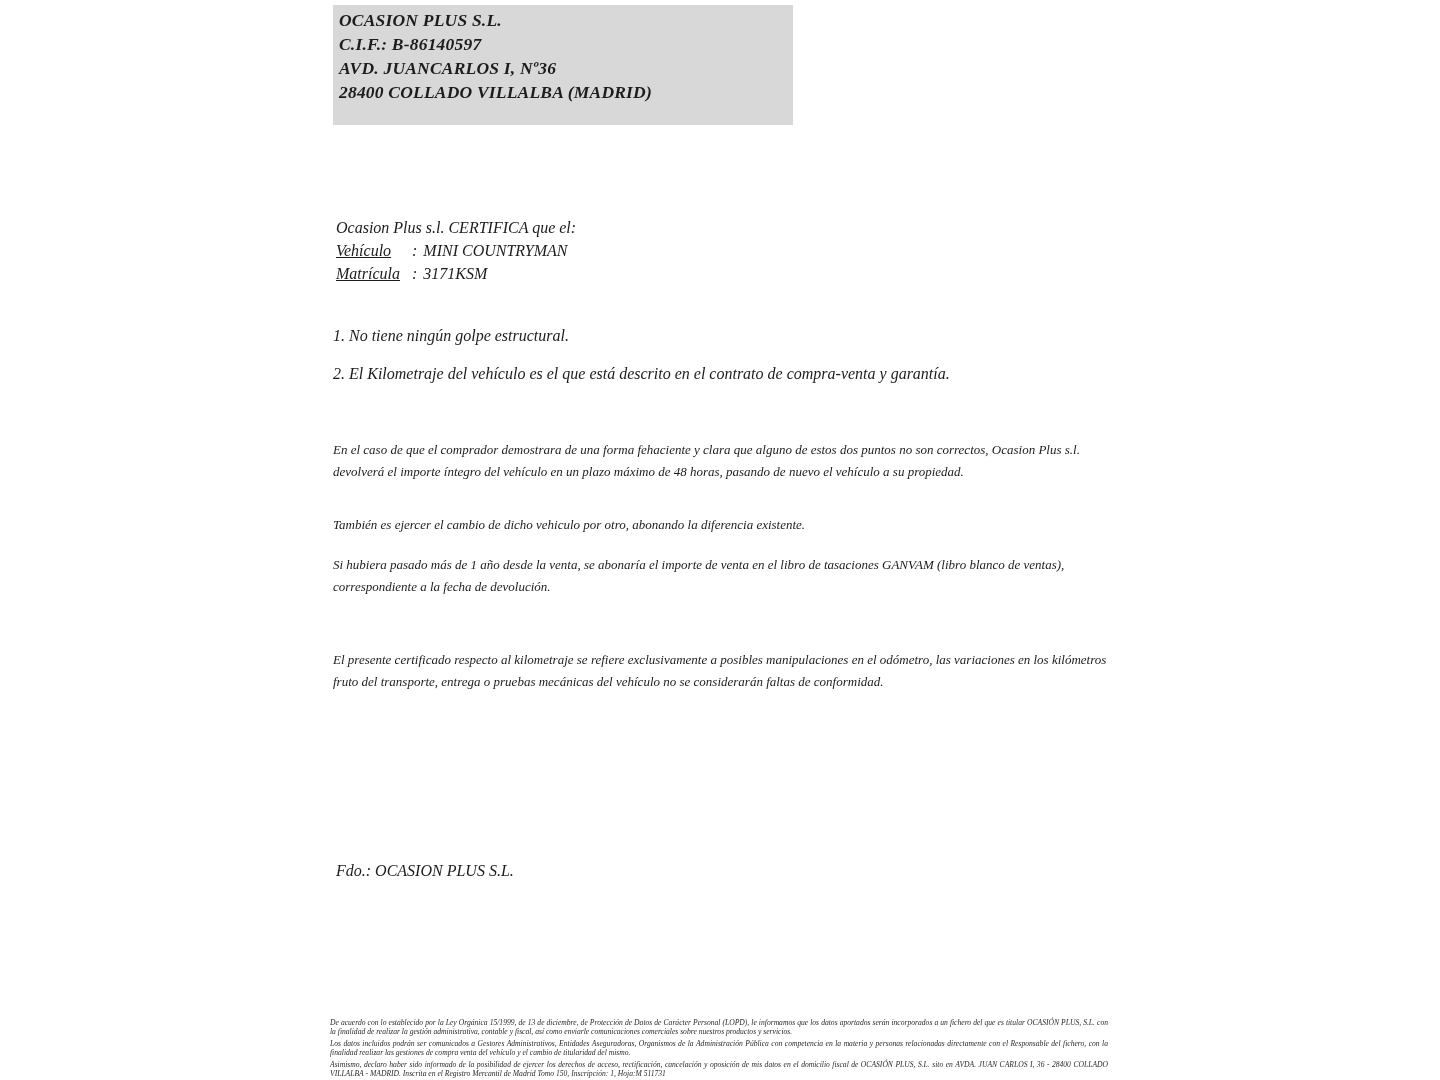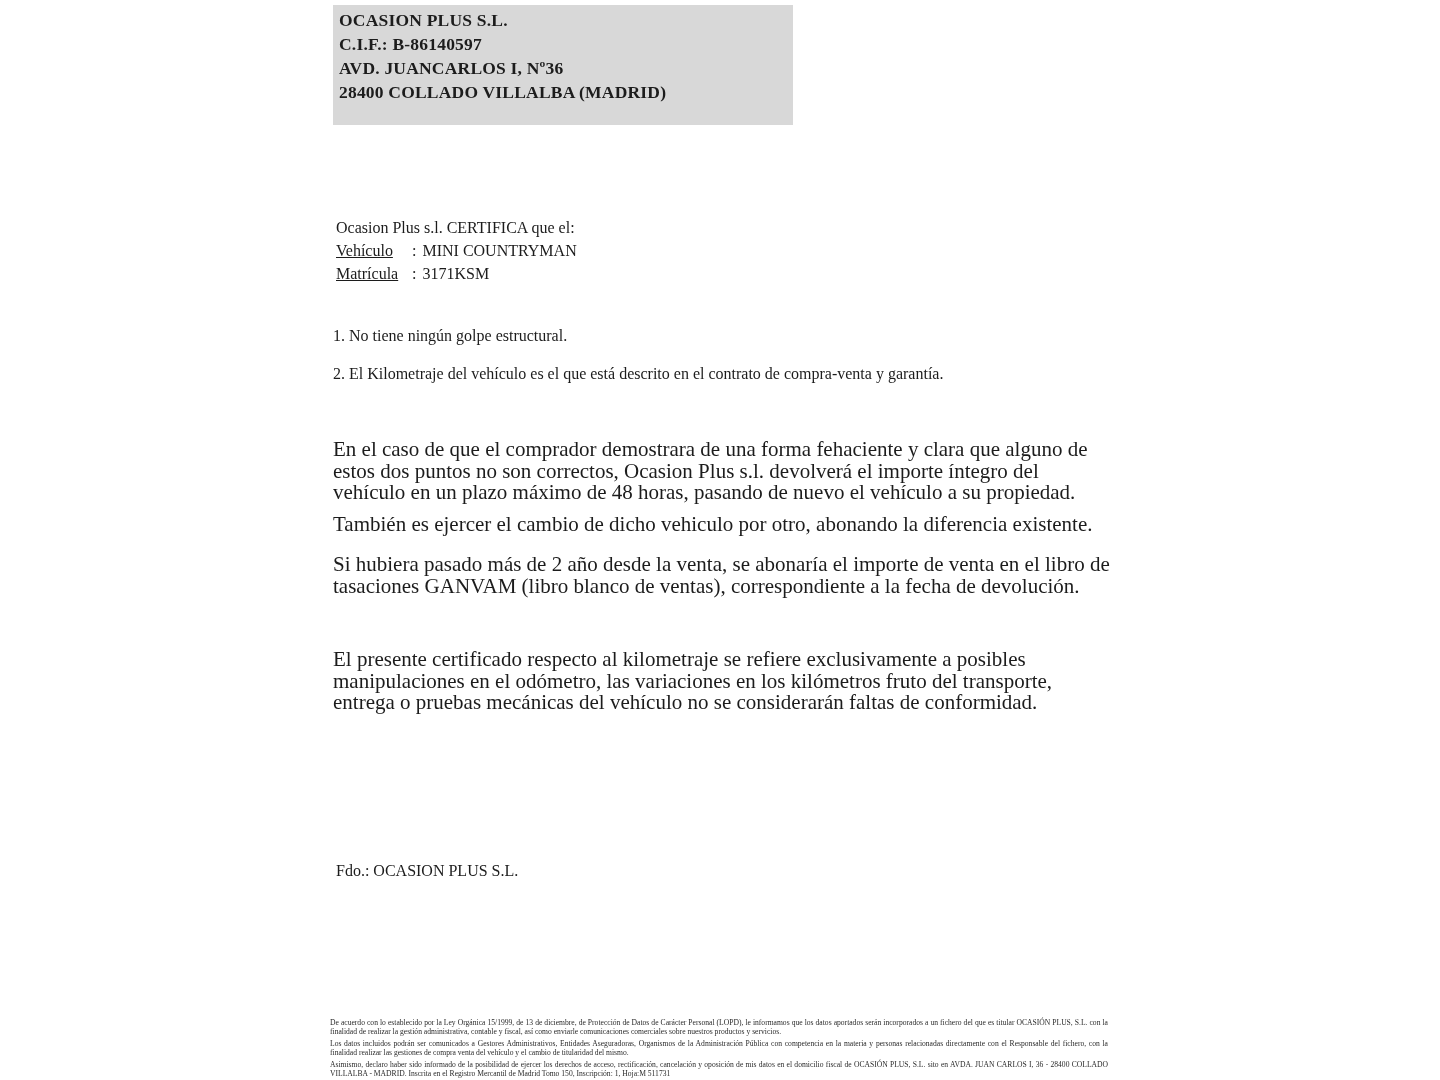--- a/index.html
+++ b/index.html
@@ -8,20 +8,21 @@
     font-family: "Liberation Serif", "DejaVu Serif", serif;
     color: #1c1c1c;
     -webkit-font-smoothing: antialiased;
   }
   .page {
     position: relative;
     width: 1440px;
     height: 1080px;
     background: #ffffff;
     overflow: hidden;
+    font-style: italic;
   }
 
   
   .company-box {
     position: absolute;
     left: 333px;
     top: 5px;
     width: 460px;
     height: 120px;
     background: #d8d8d8;
@@ -69,21 +70,21 @@
     line-height: 21px;
   }
   .point-1 { top: 325px; }
   .point-2 { top: 363px; }
 
   
   .para {
     position: absolute;
     left: 333px;
     width: 778px;
-    font-size: 21px;
+    font-size: 13px;
     line-height: 21.5px;
   }
   .para-1 { top: 439px; }
   .para-2 { top: 514px; }
   .para-3 { top: 554px; }
   .para-4 { top: 613px; margin-top: 36px; }
 
   
   .signature {
     position: absolute;
@@ -130,21 +131,21 @@
       <span class="field-sep">:</span>
       <span class="field-value">3171KSM</span>
     </div>
   </div>
 
   <div class="point point-1">1. No tiene ningún golpe estructural.</div>
   <div class="point point-2">2. El Kilometraje del vehículo es el que está descrito en el contrato de compra-venta y garantía.</div>
 
   <div class="para para-1">En el caso de que el comprador demostrara de una forma fehaciente y clara que alguno de estos dos puntos no son correctos, Ocasion Plus s.l. devolverá el importe íntegro del vehículo en un plazo máximo de 48 horas, pasando de nuevo el vehículo a su propiedad.</div>
   <div class="para para-2">También es ejercer el cambio de dicho vehiculo por otro, abonando la diferencia existente.</div>
-  <div class="para para-3">Si hubiera pasado más de 2 año desde la venta, se abonaría el importe de venta en el libro de tasaciones GANVAM (libro blanco de ventas), correspondiente a la fecha de devolución.</div>
+  <div class="para para-3">Si hubiera pasado más de 1 año desde la venta, se abonaría el importe de venta en el libro de tasaciones GANVAM (libro blanco de ventas), correspondiente a la fecha de devolución.</div>
   <div class="para para-4">El presente certificado respecto al kilometraje se refiere exclusivamente a posibles manipulaciones en el odómetro, las variaciones en los kilómetros fruto del transporte, entrega o pruebas mecánicas del vehículo no se considerarán faltas de conformidad.</div>
 
   <div class="signature">Fdo.: OCASION PLUS S.L.</div>
 
   <div class="legal-footer">
     <div class="legal-para">De acuerdo con lo establecido por la Ley Orgánica 15/1999, de 13 de diciembre, de Protección de Datos de Carácter Personal (LOPD), le informamos que los datos aportados serán incorporados a un fichero del que es titular OCASIÓN PLUS, S.L. con la finalidad de realizar la gestión administrativa, contable y fiscal, así como enviarle comunicaciones comerciales sobre nuestros productos y servicios.</div>
     <div class="legal-para">Los datos incluidos podrán ser comunicados a Gestores Administrativos, Entidades Aseguradoras, Organismos de la Administración Pública con competencia en la materia y personas relacionadas directamente con el Responsable del fichero, con la finalidad realizar las gestiones de compra venta del vehículo y el cambio de titularidad del mismo.</div>
     <div class="legal-para">Asimismo, declaro haber sido informado de la posibilidad de ejercer los derechos de acceso, rectificación, cancelación y oposición de mis datos en el domicilio fiscal de OCASIÓN PLUS, S.L. sito en AVDA. JUAN CARLOS I, 36 - 28400 COLLADO VILLALBA - MADRID. Inscrita en el Registro Mercantil de Madrid Tomo 150, Inscripción: 1, Hoja:M 511731</div>
   </div>
 

